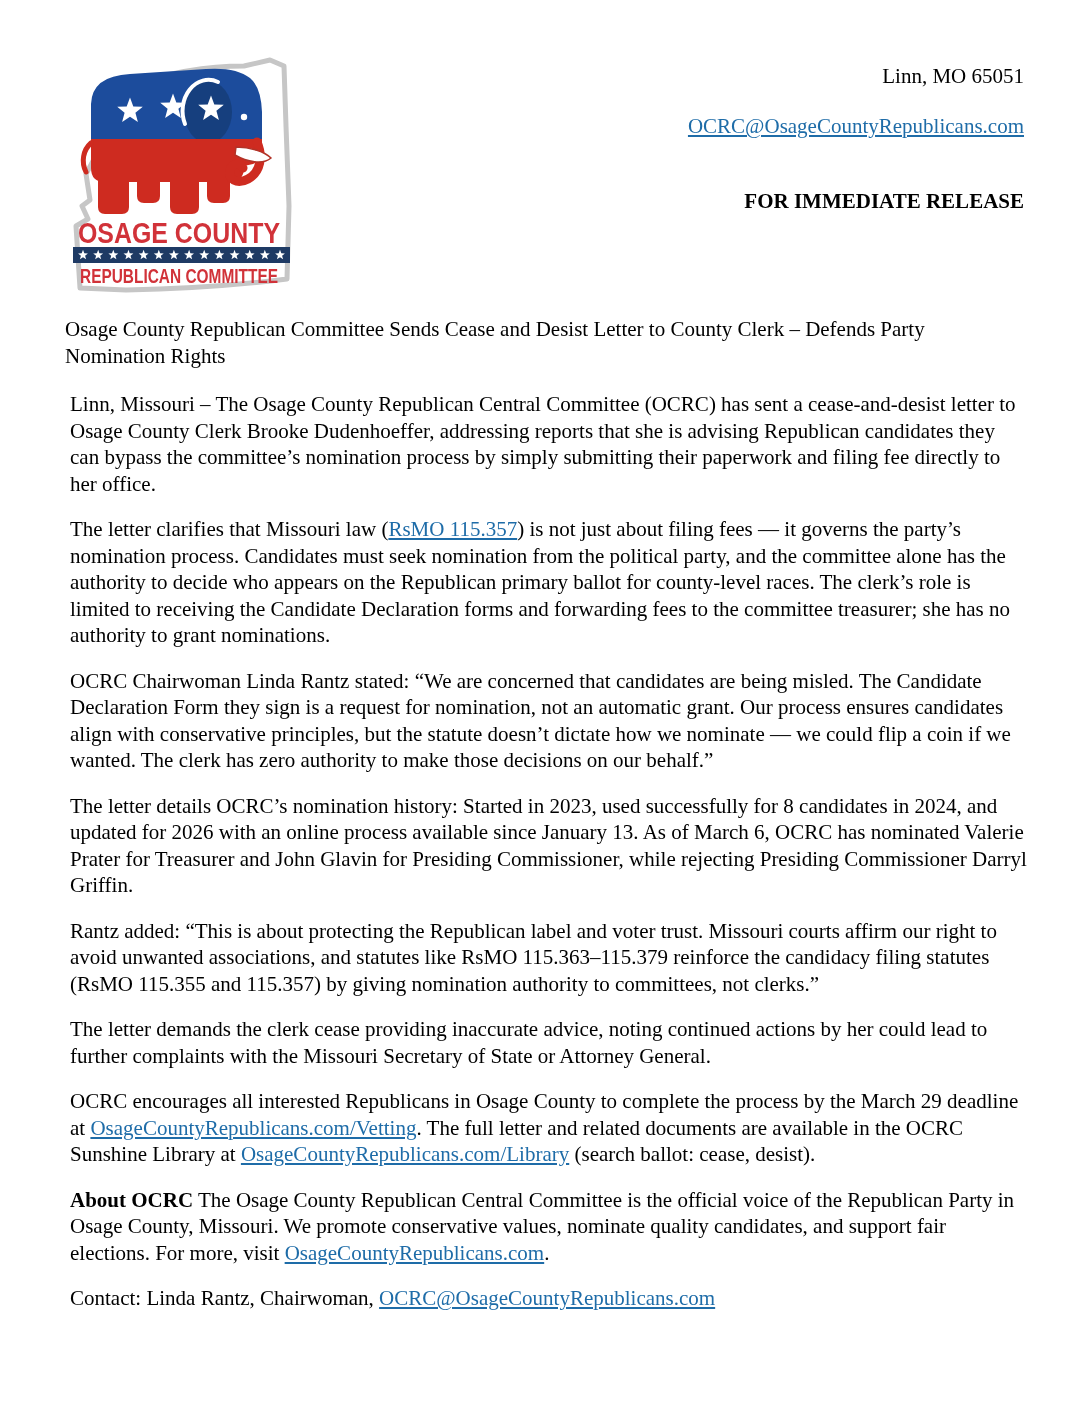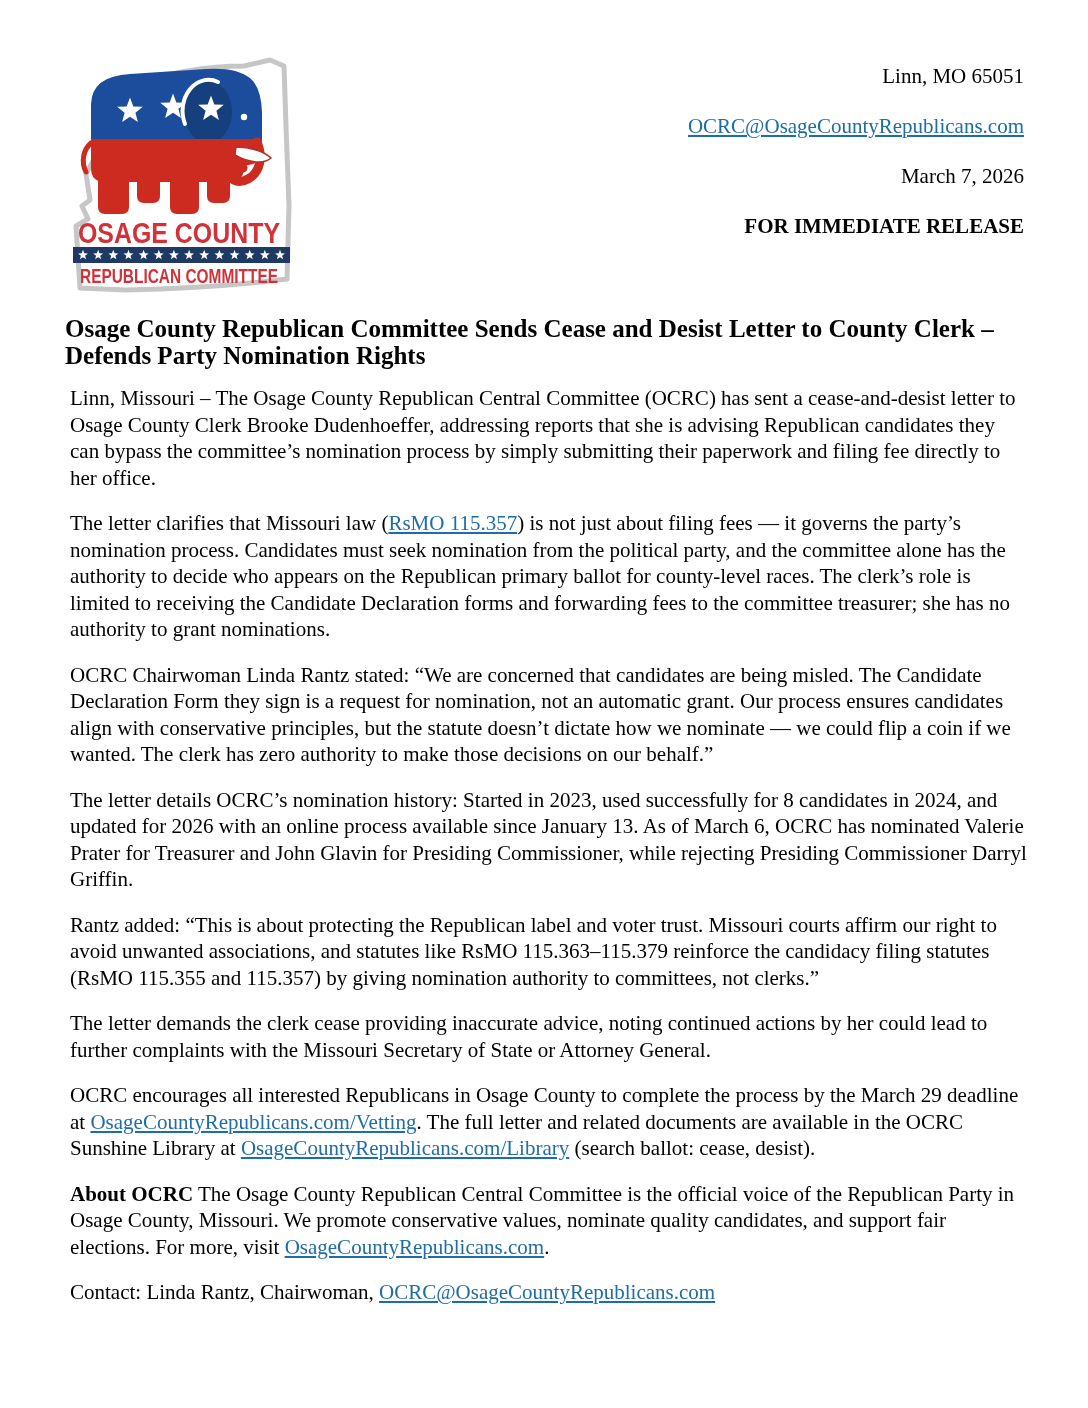--- a/index.html
+++ b/index.html
@@ -47,21 +47,21 @@
   }
   .hr-line { height: 25px; line-height: 25px; white-space: nowrap; }
   .hr-gap { height: 25px; }
   .org, .release { font-weight: bold; }
 
   
   main {
     position: absolute; left: 65px; top: 316px; width: 962px;
     font-size: 21px; line-height: 26.5px; text-align: left;
   }
-  .headline { font-size: 25px; line-height: 26.5px; font-weight: bold; margin: 0 0 16px 0; }
+  .headline { font-size: 21px; line-height: 26.5px; font-weight: normal; margin: 0 0 22px 0; }
   main p { margin: 0 0 19px 5px; }
   a { color: var(--link, #1e6ca8); text-decoration: underline; cursor: pointer; }
   .bold-seg { font-weight: bold; }
 </style>
 </head>
 <body>
 
 <div class="page">
 
   <header>
@@ -109,21 +109,20 @@
           </g>
         <text class="logo-subtitle" x="121" y="227" text-anchor="middle" textLength="198" lengthAdjust="spacingAndGlyphs">REPUBLICAN COMMITTEE</text>
       </svg>
     </div>
 
     <div class="header-right">
       <div class="hr-line">Linn, MO 65051</div>
       <div class="hr-gap"></div>
       <div class="hr-line"><a href="#">OCRC@OsageCountyRepublicans.com</a></div>
       <div class="hr-gap"></div>
-      <div class="hr-line">March 7, 2026</div>
       <div class="hr-gap"></div>
       <div class="hr-line release">FOR IMMEDIATE RELEASE</div>
     </div>
 
   </header>
 
   <main>
     <h1 class="headline">Osage County Republican Committee Sends Cease and Desist Letter to County Clerk – Defends Party Nomination Rights</h1>
     <div>
         <p><span>Linn, Missouri – The Osage County Republican Central Committee (OCRC) has sent a cease-and-desist letter to Osage County Clerk Brooke Dudenhoeffer, addressing reports that she is advising Republican candidates they can bypass the committee’s nomination process by simply submitting their paperwork and filing fee directly to her office.</span></p>

